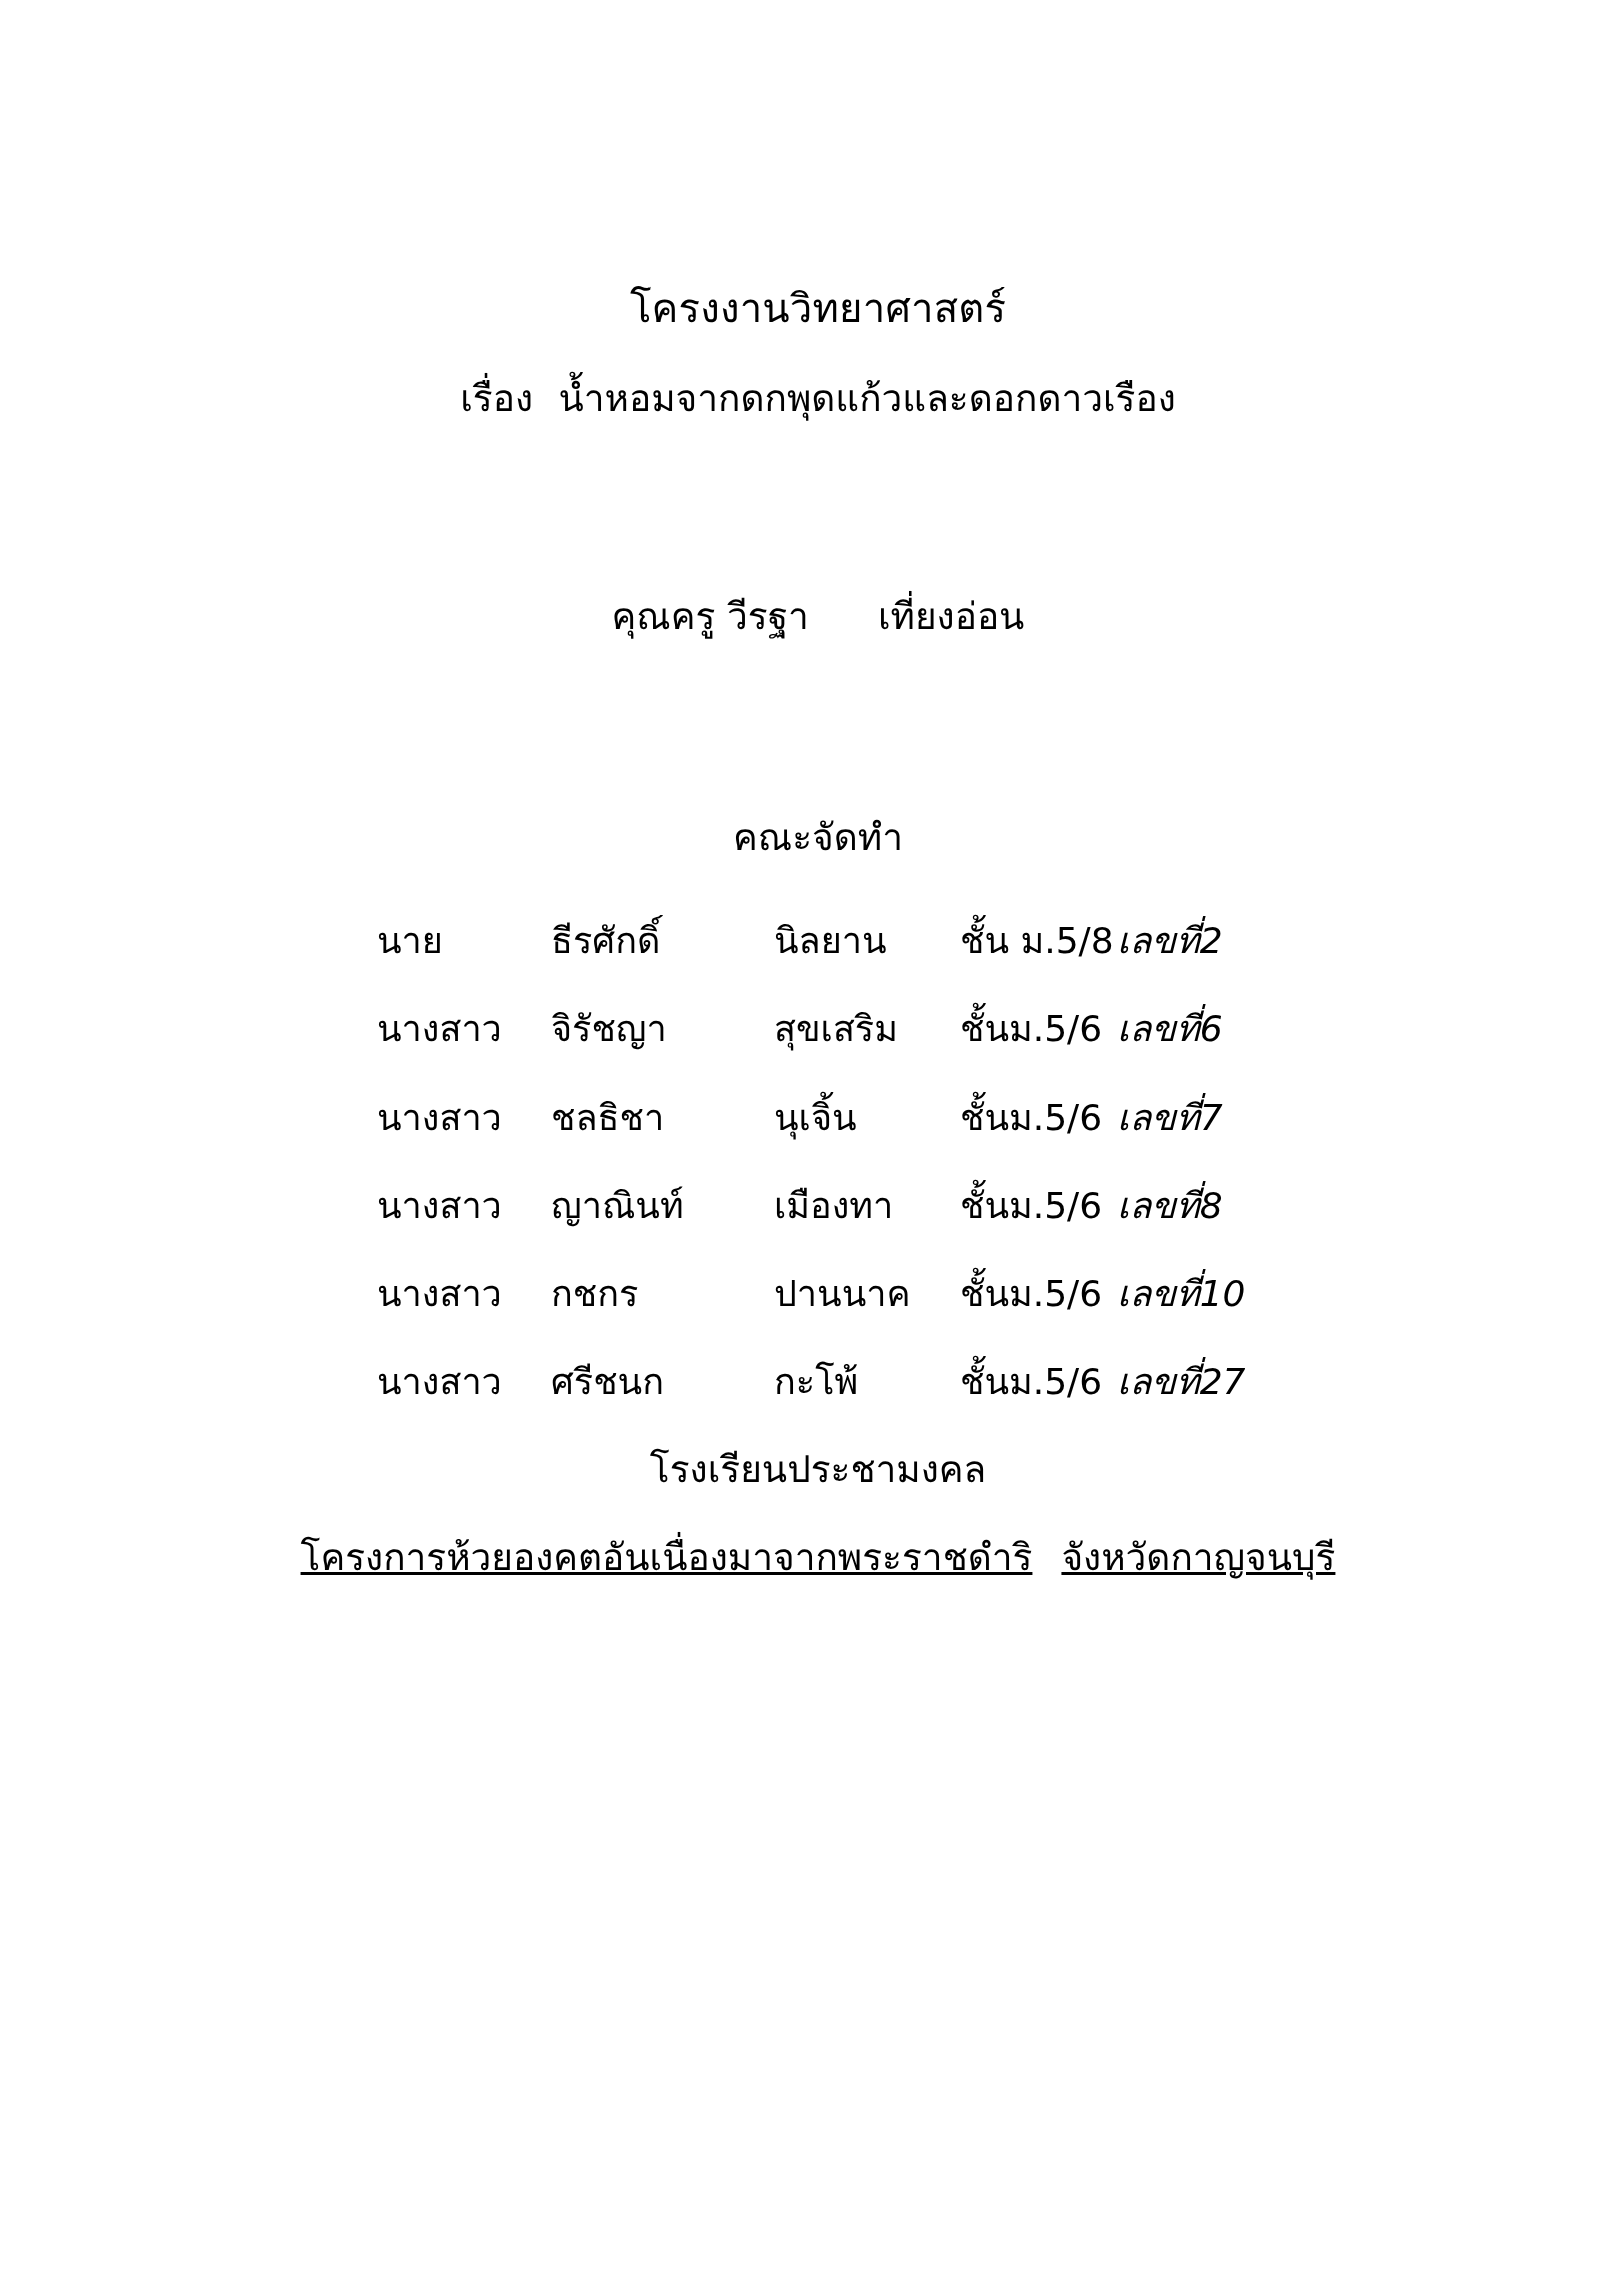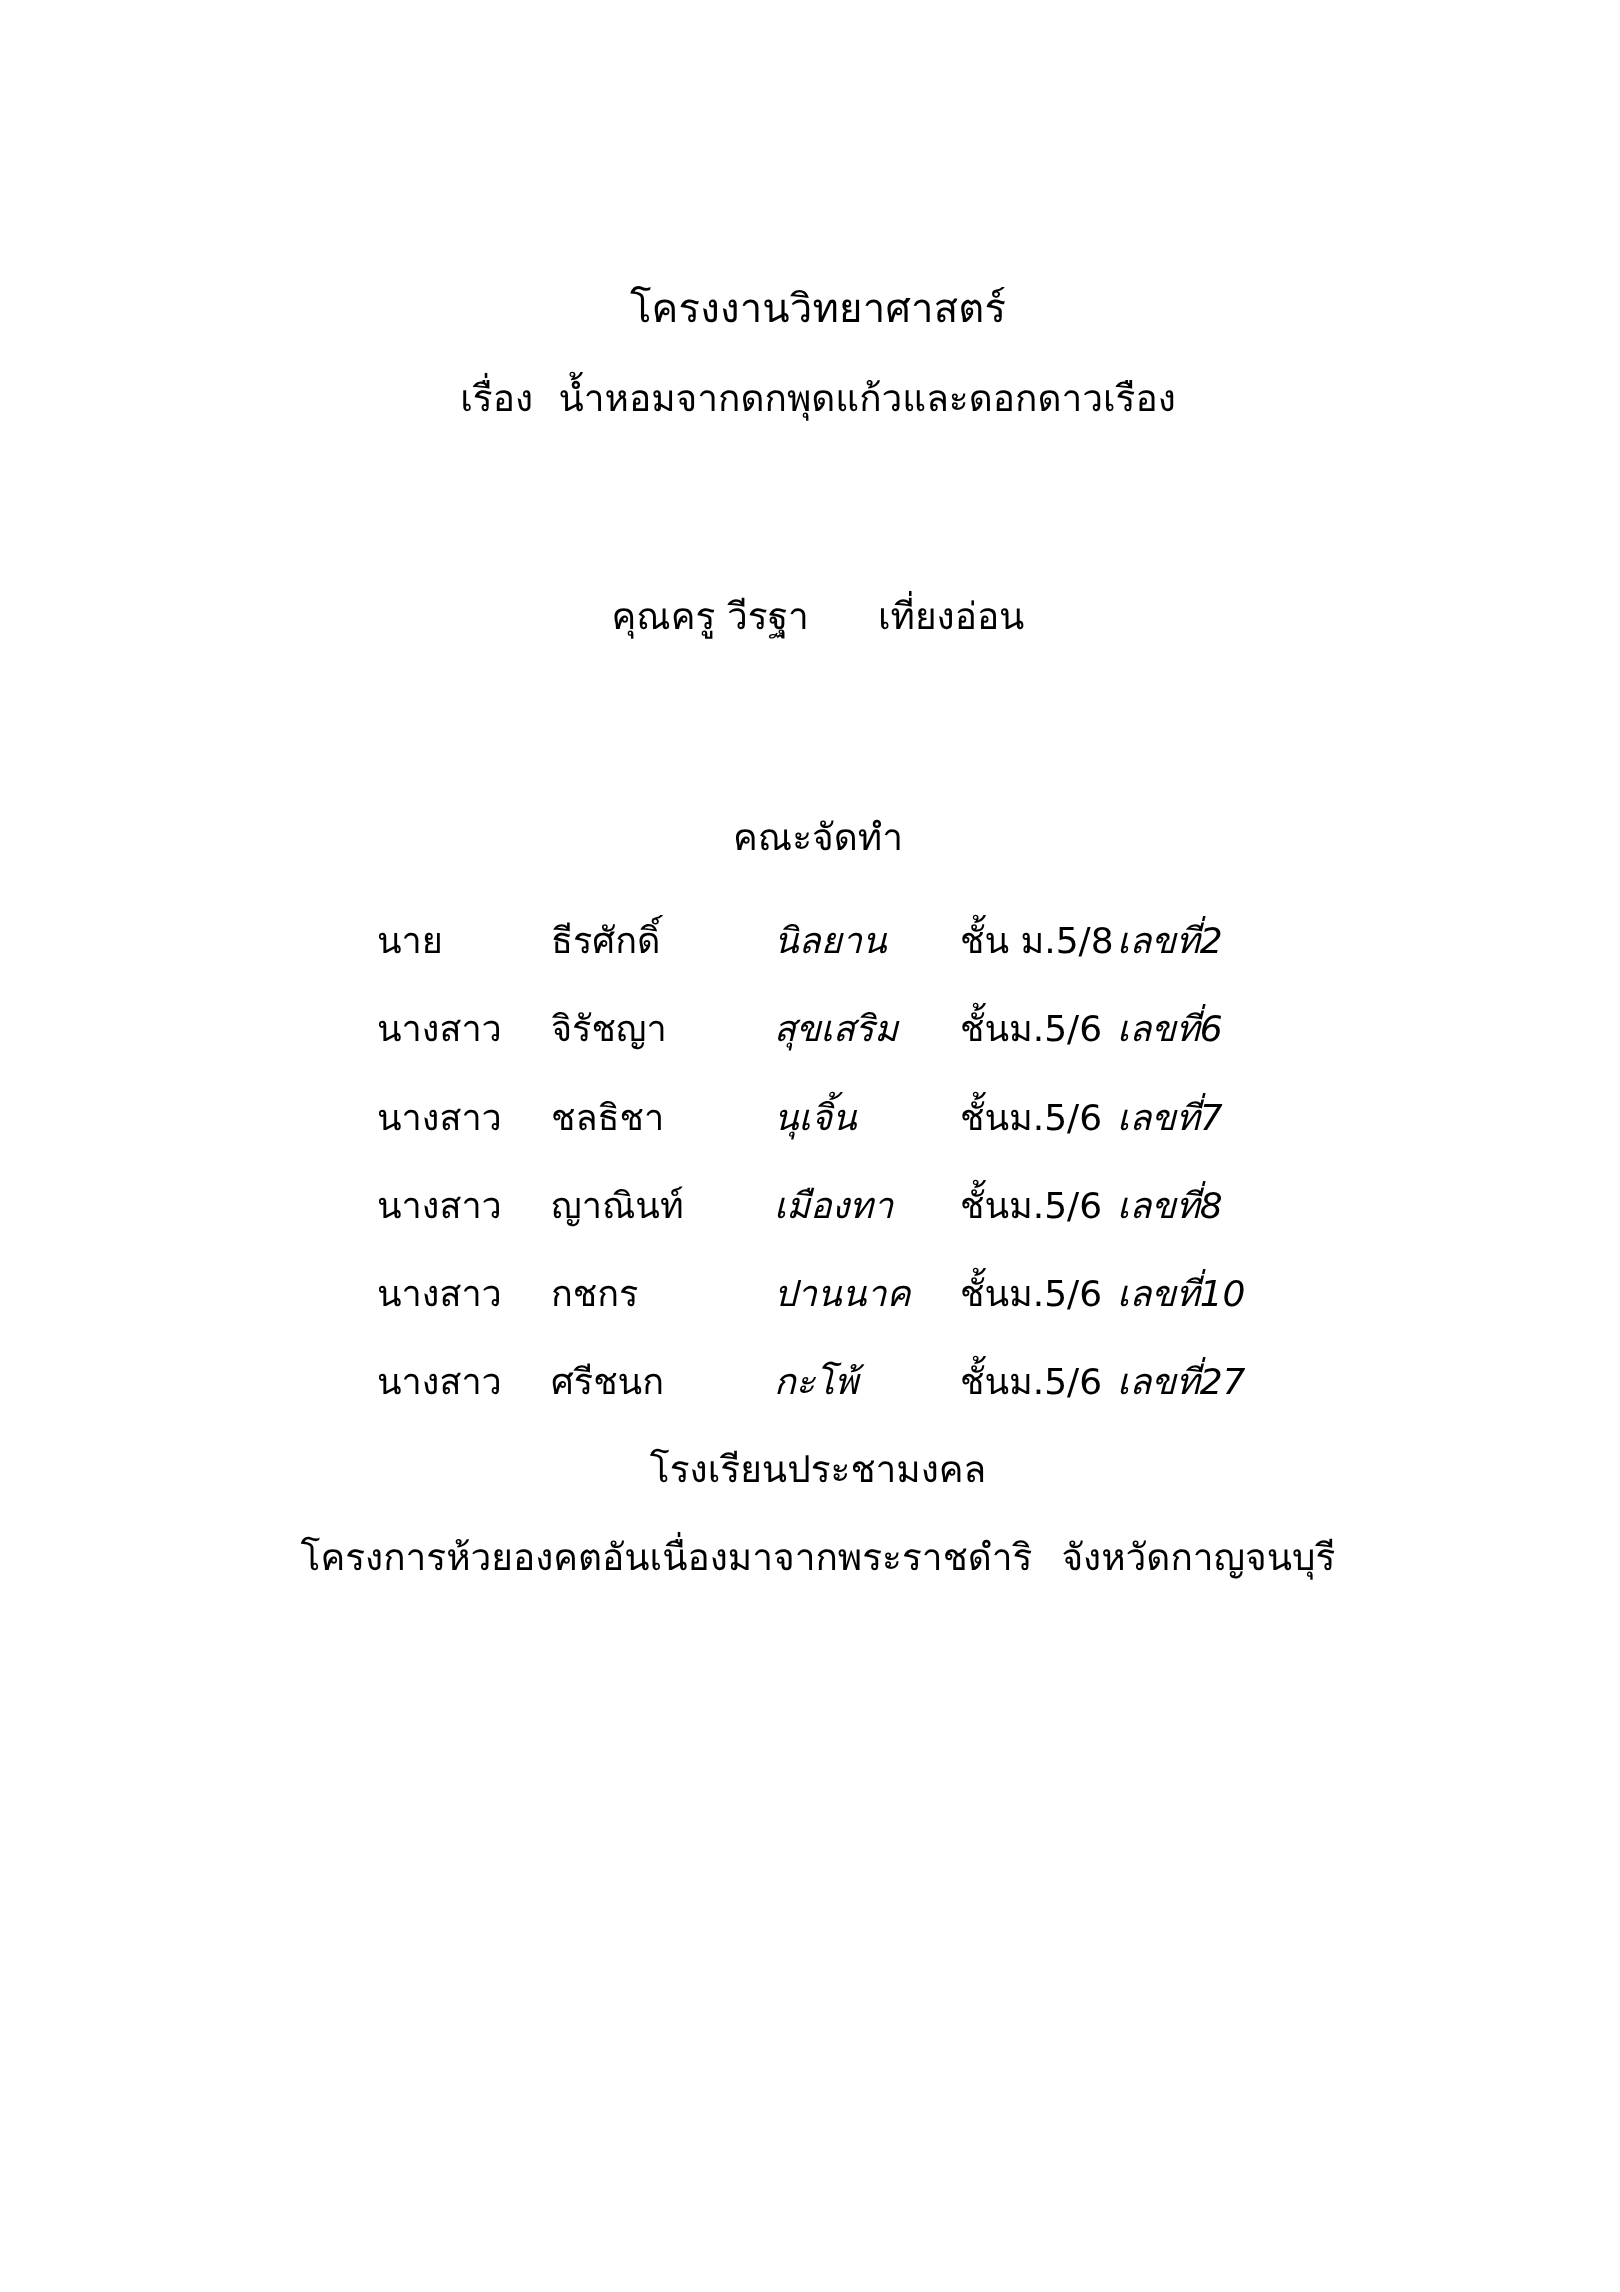--- a/index.html
+++ b/index.html
@@ -87,39 +87,39 @@
     display: inline-block;
     width: 174px;
   }
   .m-first {
     display: inline-block;
     width: 223px;
   }
   .m-last {
     display: inline-block;
     width: 186px;
+  }
+  .m-class {
+    display: inline-block;
+    width: 157px;
+  }
+  .m-no {
+    display: inline-block;
     font-style: italic;
   }
-  .m-class {
-    display: inline-block;
-    width: 157px;
-  }
-  .m-no {
-    display: inline-block;
-    font-style: italic;
-  }
   .school {
     font-size: 37px;
     line-height: 1.2;
     margin: 11.8px 0 43px 0;
   }
   .project-line {
     font-size: 37px;
     line-height: 1.2;
     margin: 0;
+    text-decoration: underline;
   }
   .project-line .gap {
     display: inline-block;
     width: 29px;
   }
 </style>
 </head>
 <body>
 
 <div class="page">

